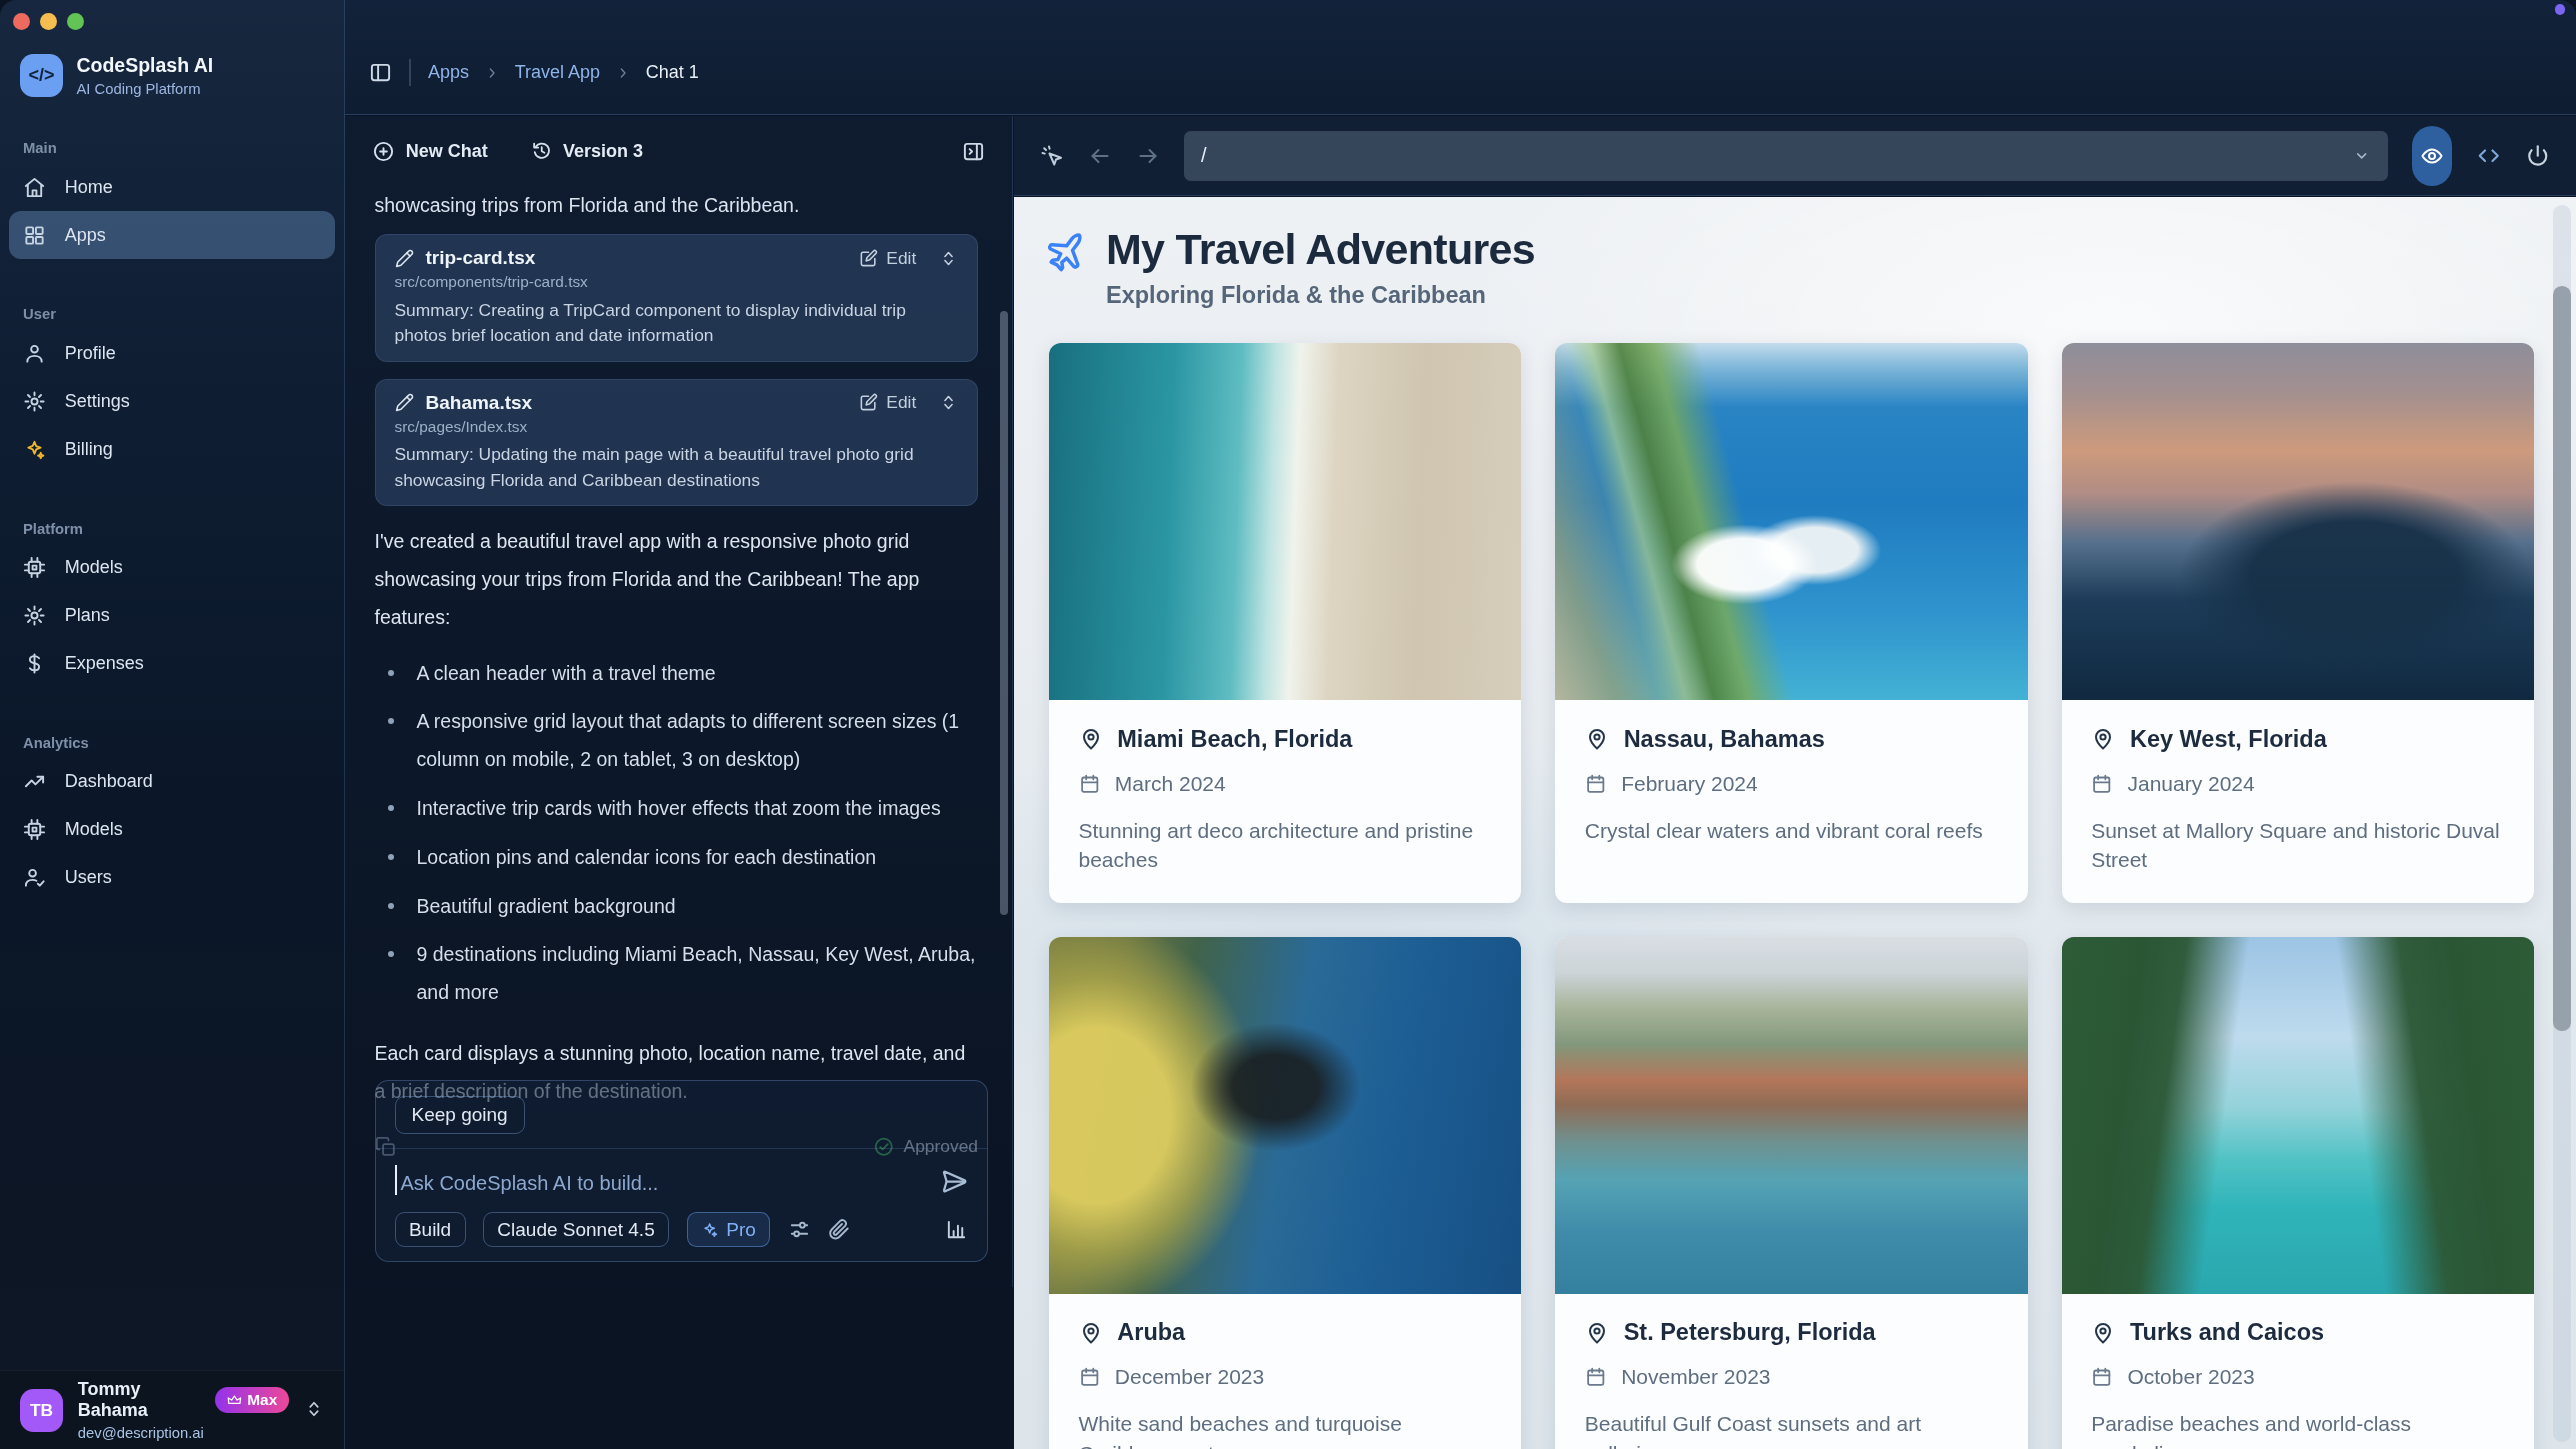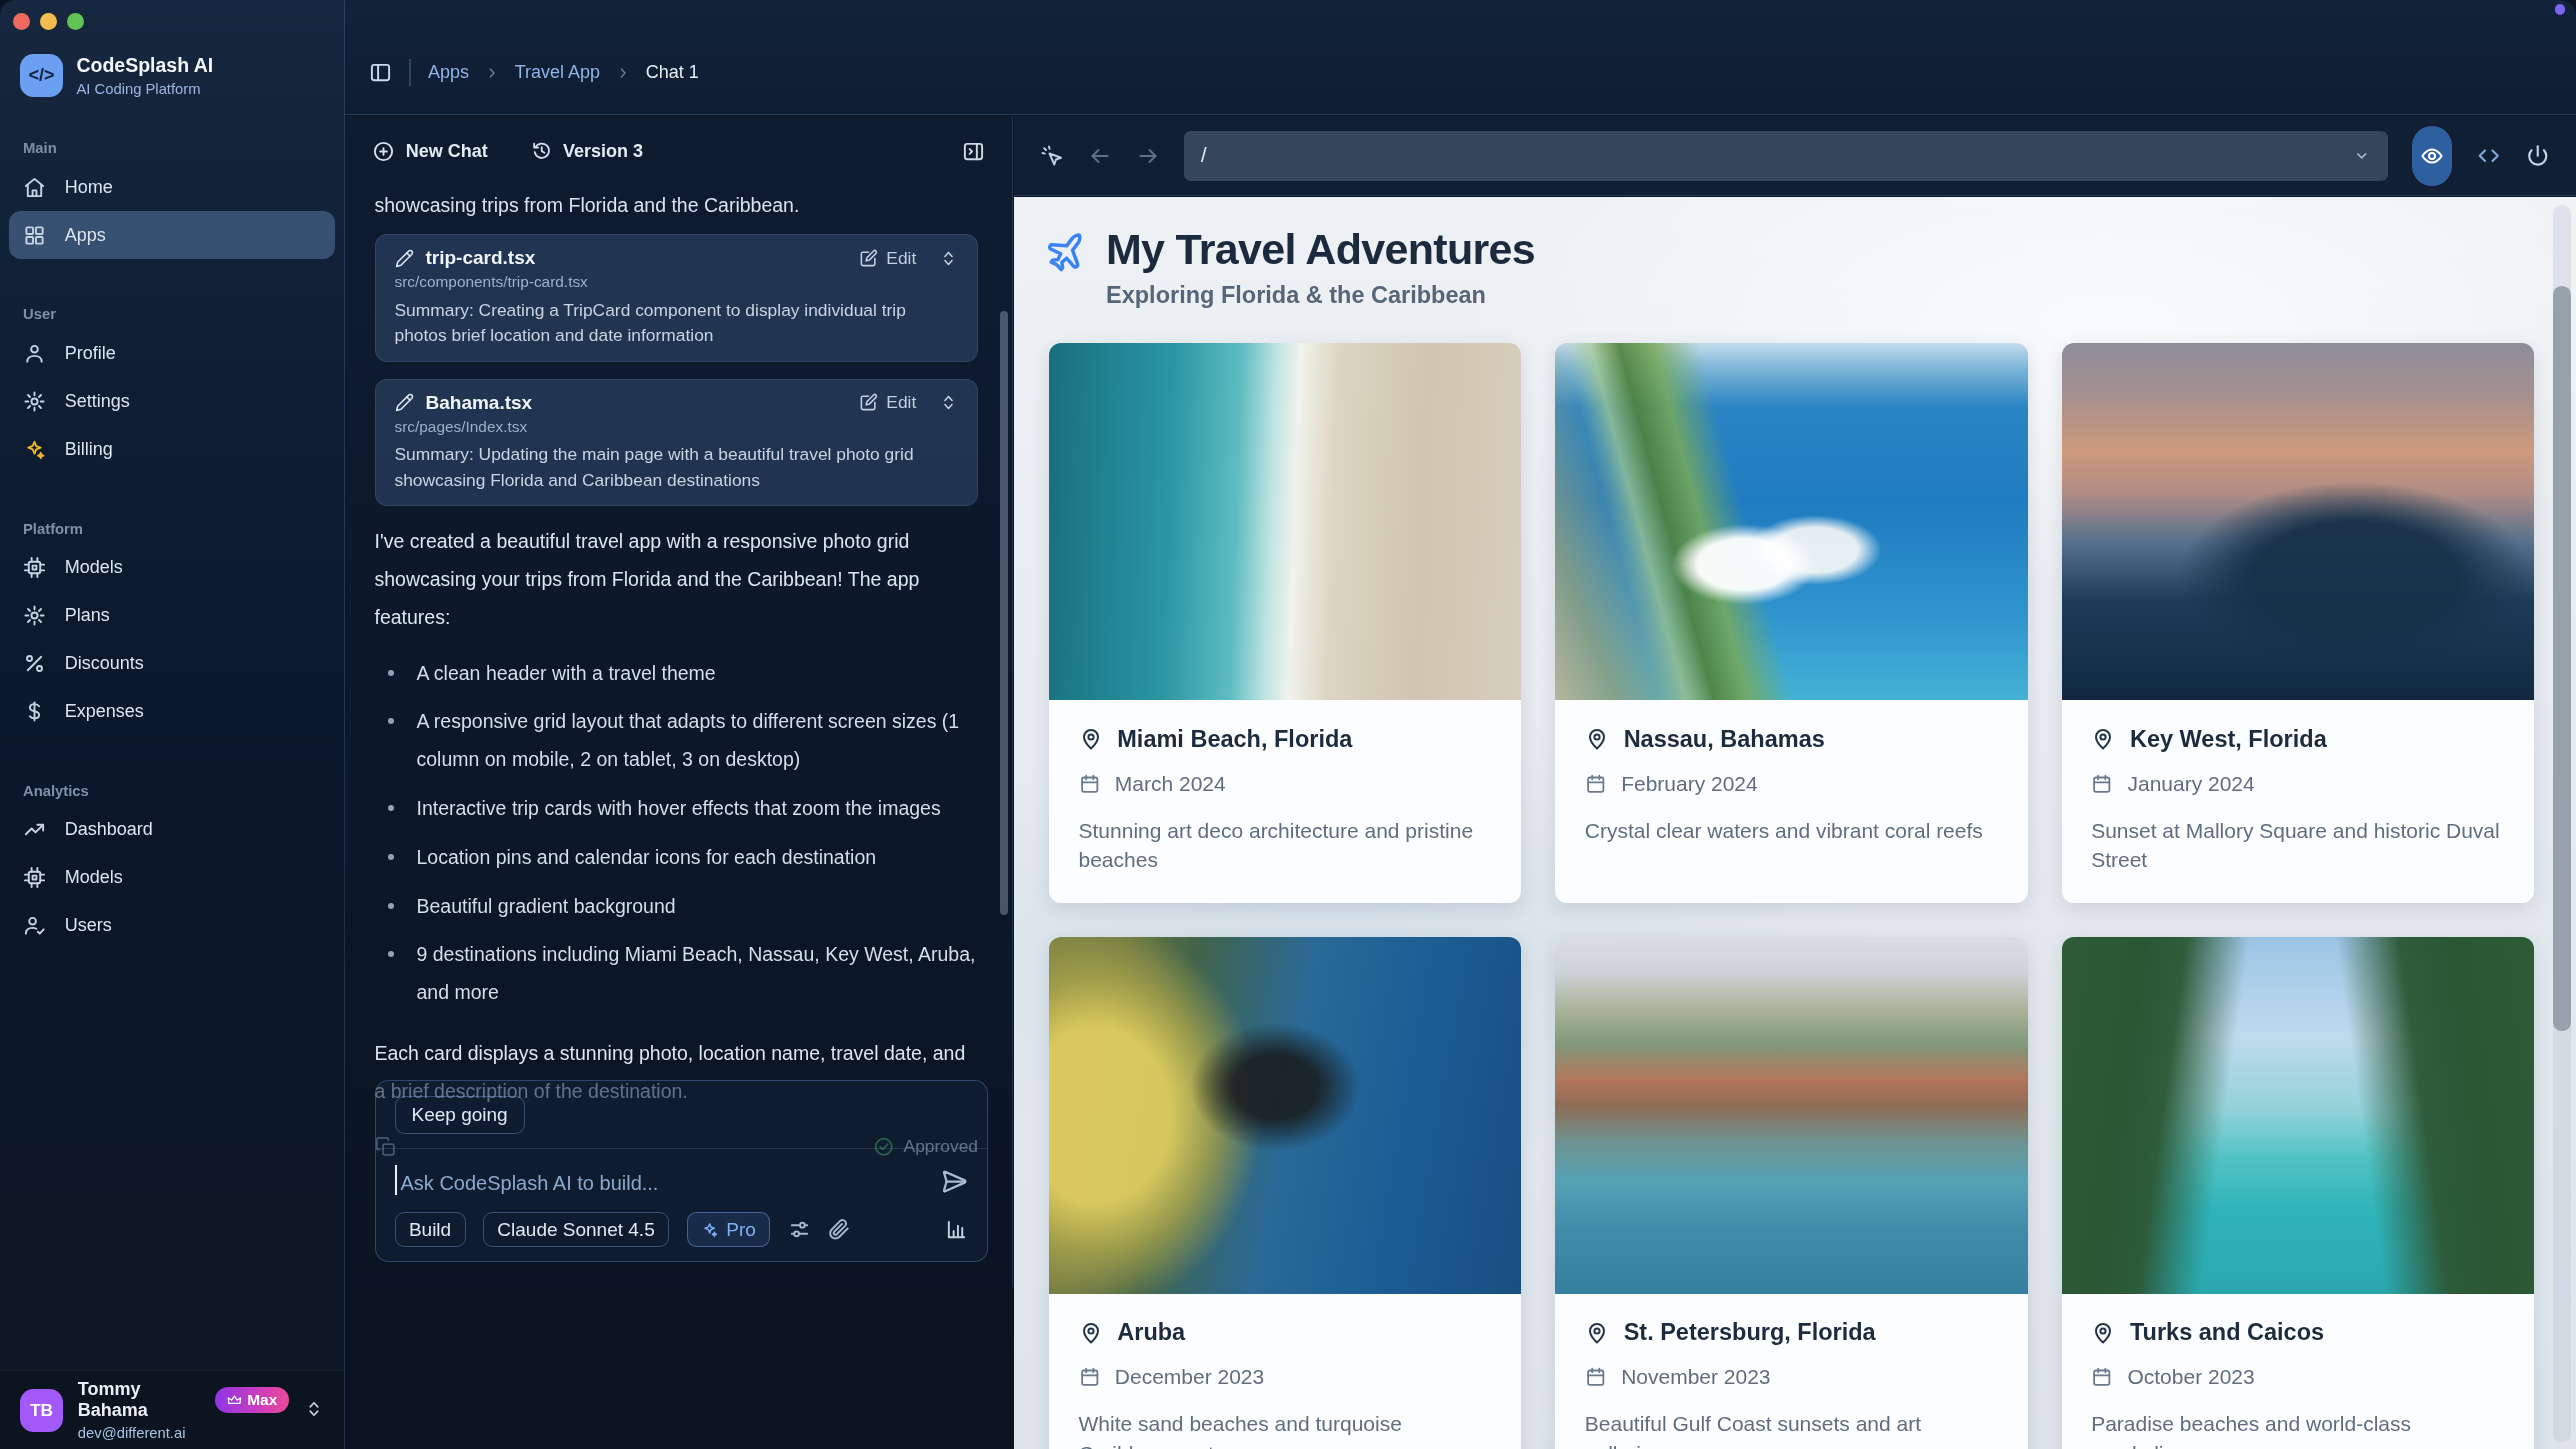--- a/index.html
+++ b/index.html
@@ -240,30 +240,20 @@
           <svg class="ic" width="23" height="23" viewBox="0 0 24 24">
             <circle cx="12" cy="12" r="3.2"></circle>
             <path d="M12 2.5v3M12 18.5v3M2.5 12h3M18.5 12h3M5.2 5.2l2.1 2.1M16.7 16.7l2.1 2.1M18.8 5.2l-2.1 2.1M7.3 16.7l-2.1 2.1"></path>
           </svg>
         </span>
       <span>Plans</span>
     </div>
     <div class="nav-item">
       <span class="nicon">
           <svg class="ic" width="23" height="23" viewBox="0 0 24 24">
-            <path d="M19 5 5 19"></path>
-            <circle cx="6.8" cy="6.8" r="2.6"></circle>
-            <circle cx="17.2" cy="17.2" r="2.6"></circle>
-          </svg>
-        </span>
-      <span>Discounts</span>
-    </div>
-    <div class="nav-item">
-      <span class="nicon">
-          <svg class="ic" width="23" height="23" viewBox="0 0 24 24">
             <path d="M12 2.5v19"></path>
             <path d="M16.8 6.5c-.9-1.3-2.6-2.2-4.8-2.2-2.8 0-4.8 1.5-4.8 3.7s2.2 3.1 4.8 3.7 4.8 1.5 4.8 3.7-2 3.7-4.8 3.7c-2.2 0-3.9-.9-4.8-2.2"></path>
           </svg>
         </span>
       <span>Expenses</span>
     </div>
     <div class="sec-gap"></div>
     <div class="sec-label">Analytics</div>
     <div class="nav-item">
       <span class="nicon">
@@ -300,21 +290,21 @@
     <div class="uf-main">
       <div class="uf-row">
         <span class="uf-name">Tommy Bahama</span>
         <span class="badge-max">
           <svg class="ic" width="14.8" height="14.8" viewBox="0 0 24 24">
               <path d="M3 17h18M3 17 2 8l5.5 3.5L12 5l4.5 6.5L22 8l-1 9"></path>
             </svg>
           <span>Max</span>
         </span>
       </div>
-      <div class="uf-email">dev@different.ai</div>
+      <div class="uf-email">dev@description.ai</div>
     </div>
     <span class="uf-chev"><svg class="ic" width="20" height="20" viewBox="0 0 24 24">
           <path d="m7.5 9.5 4.5-5 4.5 5"></path>
           <path d="m7.5 14.5 4.5 5 4.5-5"></path>
         </svg></span>
   </div>
 </aside>
 
 <header class="topbar">
   <span class="tb-icon">

